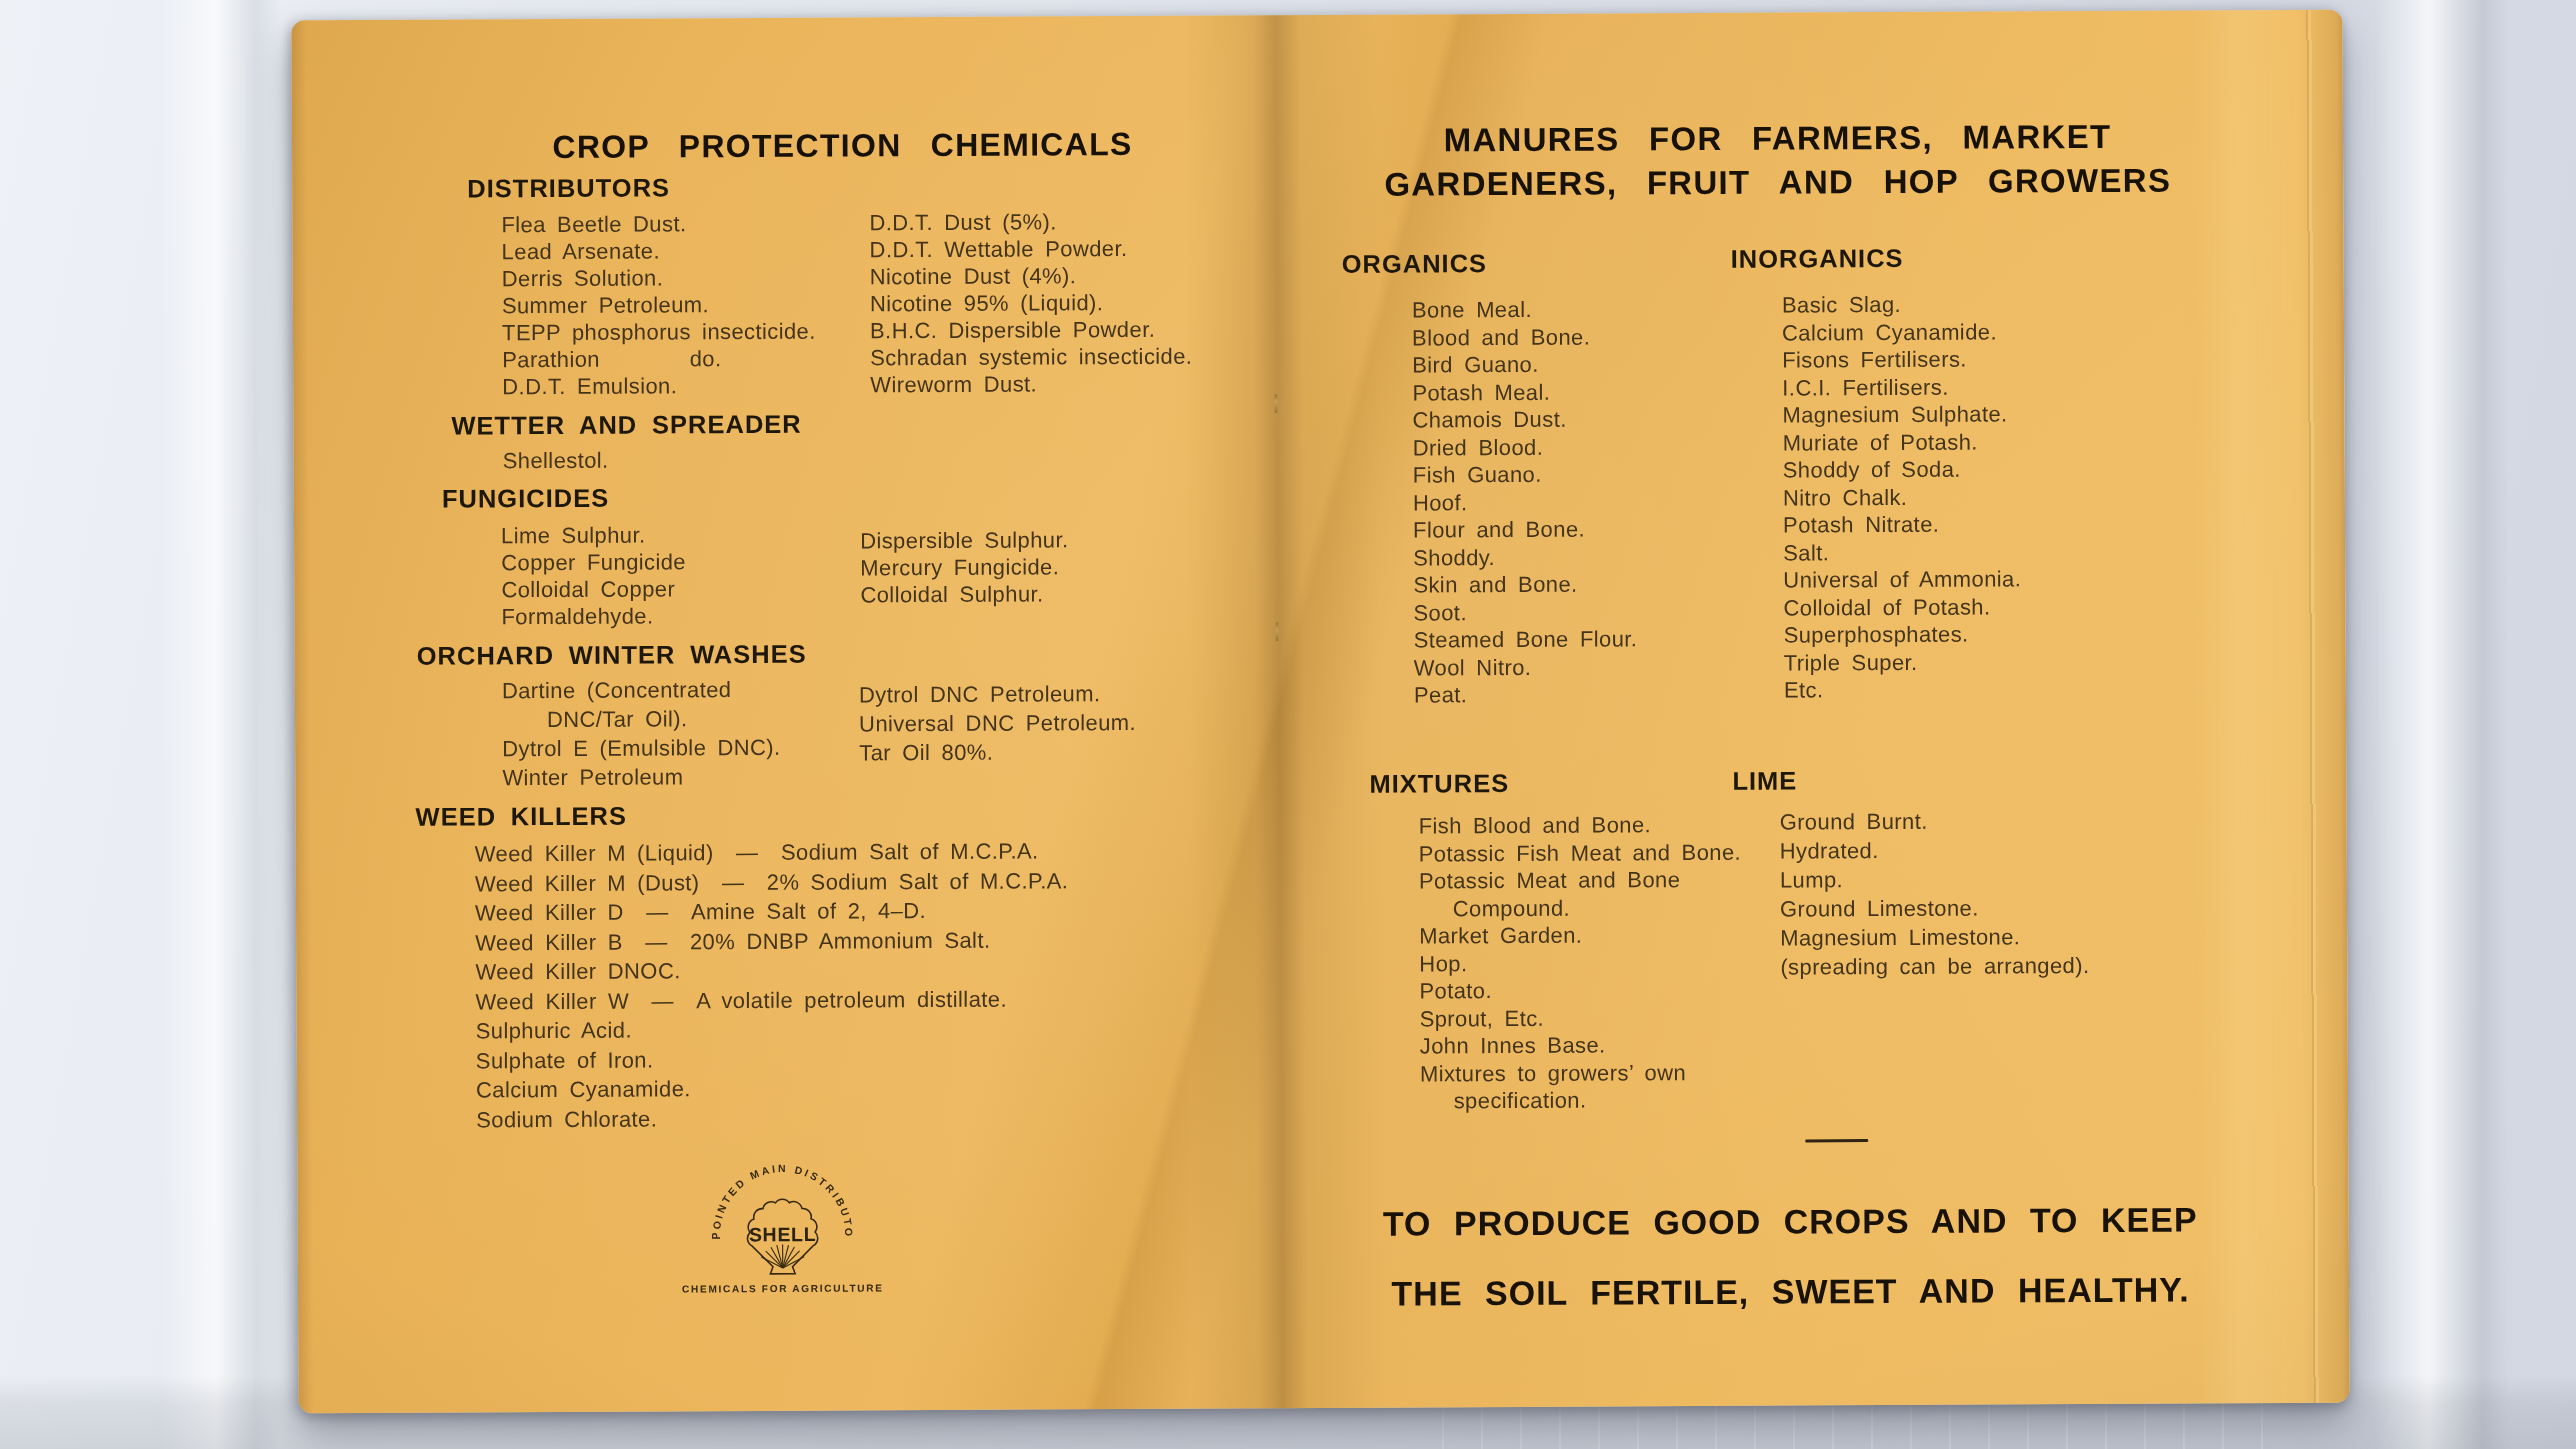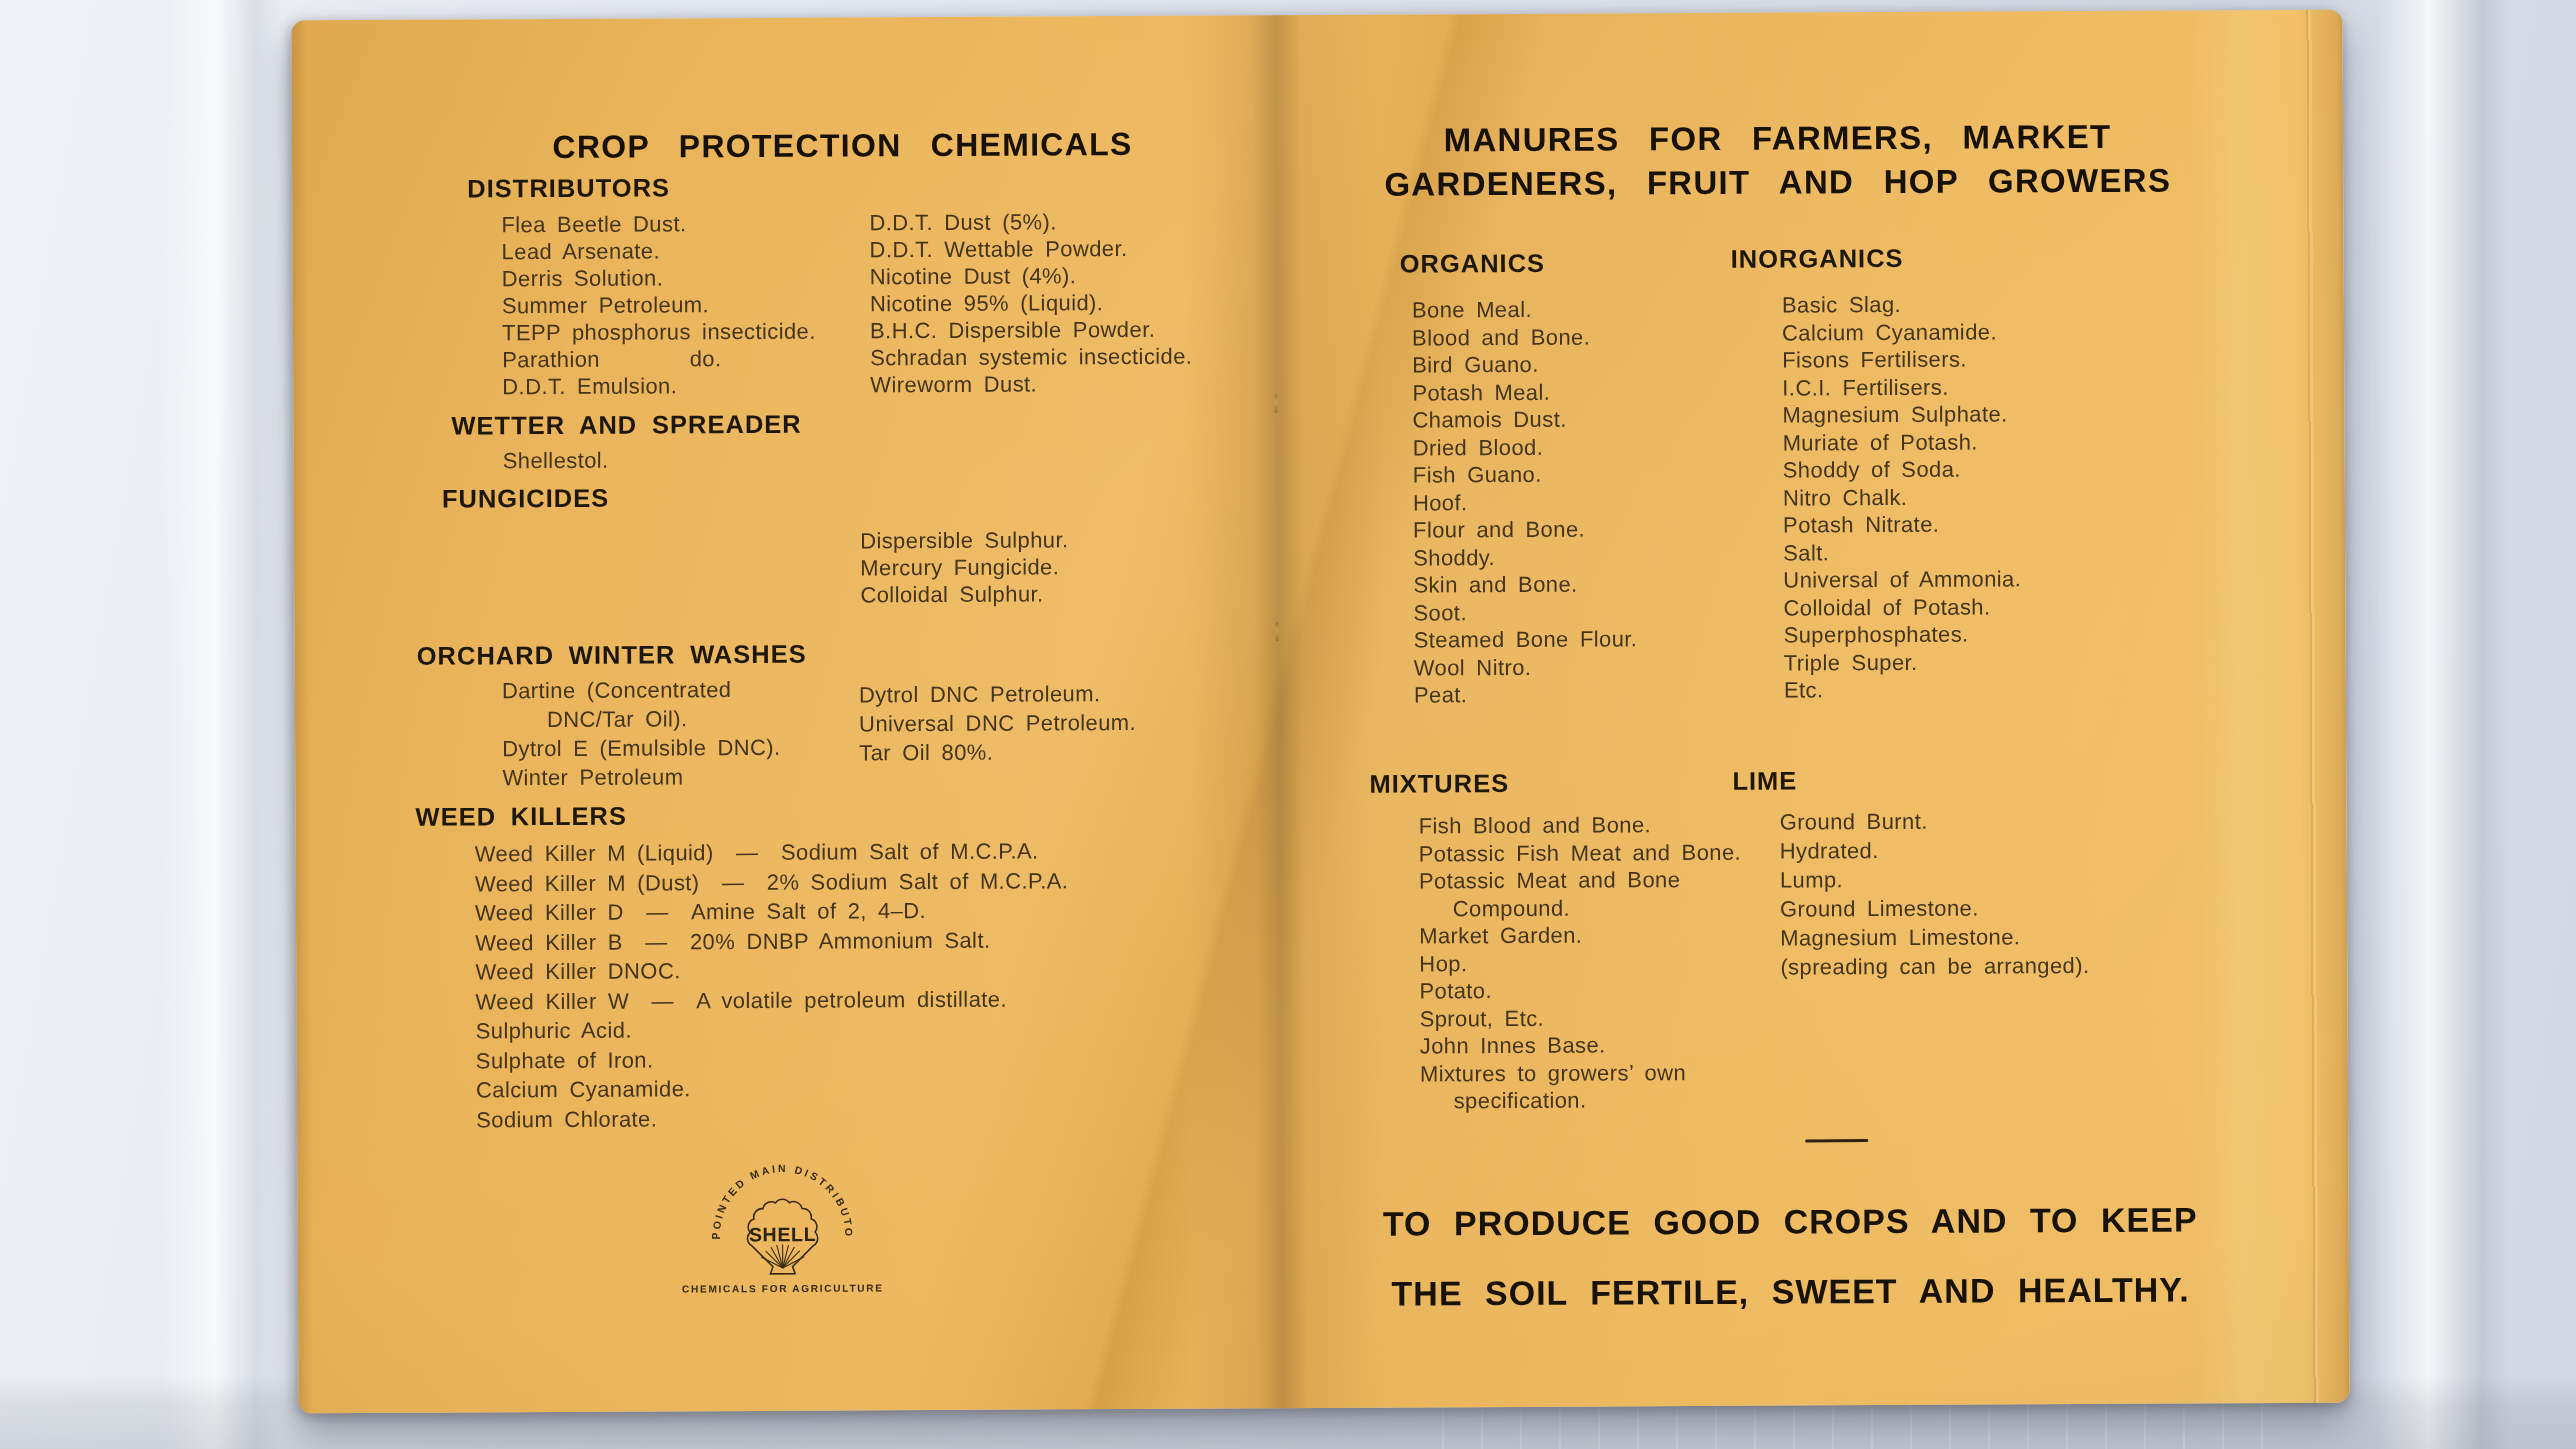--- a/index.html
+++ b/index.html
@@ -82,20 +82,26 @@
         <div class="item">Schradan systemic insecticide.</div>
         <div class="item">Wireworm Dust.</div>
       </div>
 
     <div class="txt sec-head" style="left:453px;top:407px">WETTER AND SPREADER</div>
     <div class="txt items lh40" style="left:504px;top:443px">
         <div class="item">Shellestol.</div>
       </div>
 
     <div class="txt sec-head" style="left:443px;top:480px">FUNGICIDES</div>
+    <div class="txt items lh40" style="left:502px;top:518px">
+        <div class="item">Lime Sulphur.</div>
+        <div class="item">Copper Fungicide</div>
+        <div class="item">Colloidal Copper</div>
+        <div class="item">Formaldehyde.</div>
+      </div>
     <div class="txt items lh40" style="left:861px;top:525px">
         <div class="item">Dispersible Sulphur.</div>
         <div class="item">Mercury Fungicide.</div>
         <div class="item">Colloidal Sulphur.</div>
       </div>
 
     <div class="txt sec-head" style="left:417px;top:637px">ORCHARD WINTER WASHES</div>
     <div class="txt items lh43" style="left:502px;top:672px">
         <div class="item">Dartine (Concentrated</div>
         <div class="item">&nbsp;&nbsp;&nbsp;&nbsp;DNC/Tar Oil).</div>
@@ -141,21 +147,21 @@
         <line x1="155" y1="163" x2="181" y2="137"></line>
         <line x1="155" y1="163" x2="188" y2="146"></line>
       </g>
       <text x="155" y="122" text-anchor="middle" font-size="30" font-weight="700" letter-spacing="1" fill="#2c2210">SHELL</text>
       <text x="155" y="200" text-anchor="middle" font-size="15.5" font-weight="700" letter-spacing="2.6" fill="#35290f">CHEMICALS FOR AGRICULTURE</text>
     </svg>
 
     <div class="txt page-title" style="left:1348px;top:122px;width:865px;font-size:33px">MANURES FOR FARMERS, MARKET</div>
     <div class="txt page-title" style="left:1348px;top:166px;width:865px;font-size:33px">GARDENERS, FRUIT AND HOP GROWERS</div>
 
-    <div class="txt sec-head" style="left:1402px;top:250px">ORGANICS</div>
+    <div class="txt sec-head" style="left:1344px;top:250px">ORGANICS</div>
     <div class="txt items lh41" style="left:1414px;top:297px">
         <div class="item">Bone Meal.</div>
         <div class="item">Blood and Bone.</div>
         <div class="item">Bird Guano.</div>
         <div class="item">Potash Meal.</div>
         <div class="item">Chamois Dust.</div>
         <div class="item">Dried Blood.</div>
         <div class="item">Fish Guano.</div>
         <div class="item">Hoof.</div>
         <div class="item">Flour and Bone.</div>

